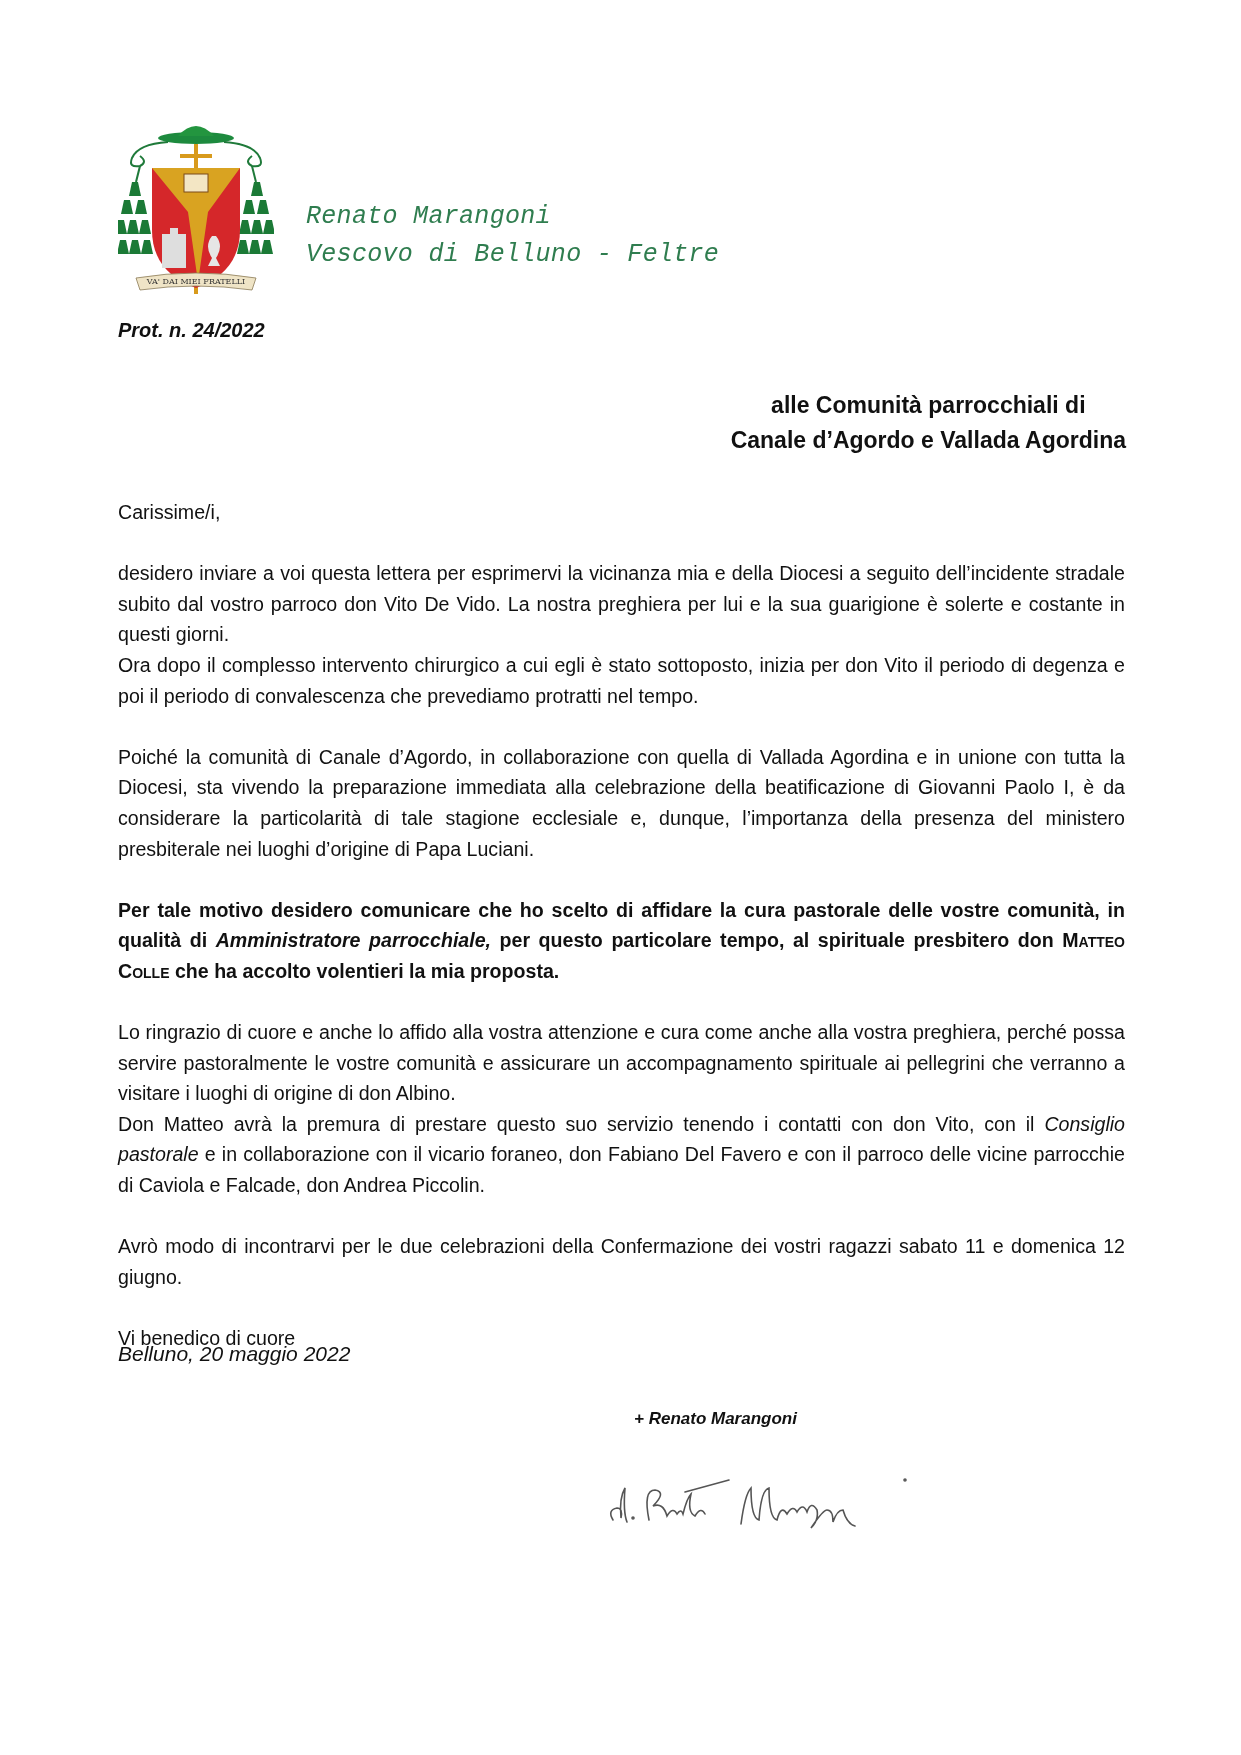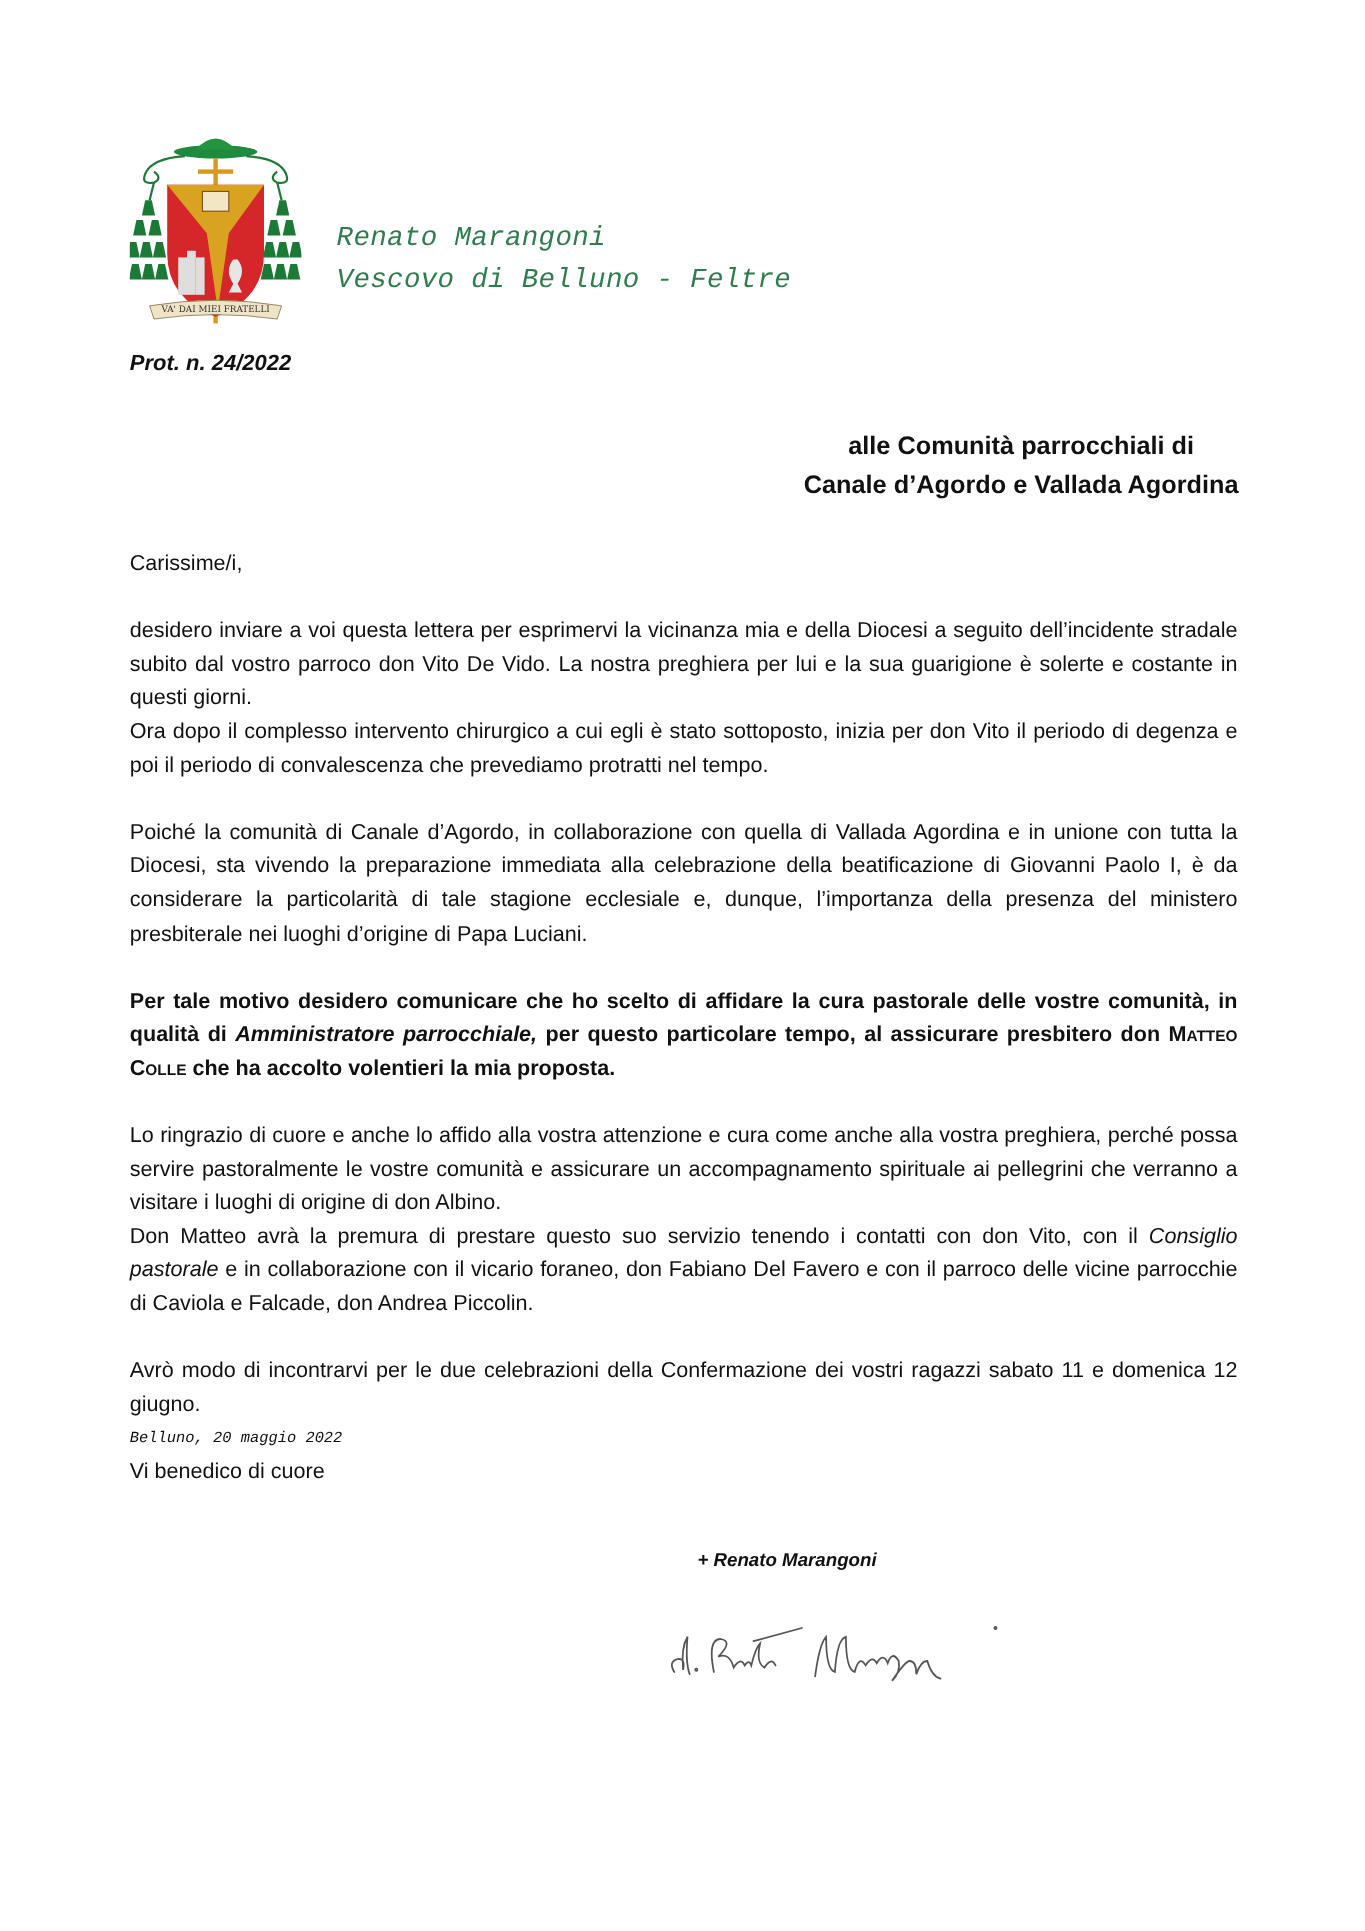--- a/index.html
+++ b/index.html
@@ -12,21 +12,21 @@
   .letterhead div { white-space: nowrap; font-family: Liberation Mono, monospace; }
   .prot { position: absolute; left: 118px; top: 319px; font-weight: bold; font-size: 20px; font-style: italic; }
   .address { position: absolute; right: 115px; top: 388px; text-align: center; font-weight: bold;
              font-size: 23px; line-height: 35px; }
   .body { position: absolute; left: 118px; top: 497px; width: 1007px; font-size: 19.6px;
           line-height: 30.6px; }
   .body p { margin: 0; text-align: justify; }
   .body p.last { text-align-last: left; }
   .gap { height: 30.6px; }
   .sc { font-variant: small-caps; }
-  .date { position: absolute; left: 118px; top: 1300px; font-style: italic; font-size: 14px; font-family: Liberation Mono, monospace; }
+  .date { position: absolute; left: 118px; top: 1342px; font-style: italic; font-size: 21px; }
   .signer { position: absolute; left: 634px; top: 1409px; font-style: italic; font-weight: bold; font-size: 17px; }
   .signature { position: absolute; left: 605px; top: 1468px; width: 320px; height: 70px; }
 </style>
 </head>
 <body>
 
 <svg class="crest" viewBox="0 0 156 182">
 
   <g>
     <ellipse cx="78" cy="16" rx="38" ry="6" fill="#1d8a3e"></ellipse>
@@ -100,21 +100,21 @@
 
 <div class="body">
   <p class="last">Carissime/i,</p>
   <div class="gap"></div>
   <p>desidero inviare a voi questa lettera per esprimervi la vicinanza mia e della Diocesi a seguito dell’incidente stradale subito dal vostro parroco don Vito De Vido. La nostra preghiera per lui e la sua guarigione è solerte e costante in questi giorni.</p>
   <p class="last">Ora dopo il complesso intervento chirurgico a cui egli è stato sottoposto, inizia per don Vito il periodo di degenza e poi il periodo di convalescenza che prevediamo protratti nel tempo.</p>
   <div class="gap"></div>
   <p class="last">Poiché la comunità di Canale d’Agordo, in collaborazione con quella di Vallada Agordina e in unione con tutta la Diocesi, sta vivendo la preparazione immediata alla celebrazione della beatificazione di Giovanni Paolo I, è da considerare la particolarità di tale stagione ecclesiale e, dunque, l’importanza della presenza del ministero presbiterale nei luoghi d’origine di Papa Luciani.</p>
   <div class="gap"></div>
   <p class="last" style="font-weight:bold;">
-    <span>Per tale motivo desidero comunicare che ho scelto di affidare la cura pastorale delle vostre comunità, in qualità di </span><i>Amministratore parrocchiale,</i><span> per questo particolare tempo, al assicurare presbitero don </span><span class="sc">Matteo Colle</span><span> che ha accolto volentieri la mia proposta.</span>
+    <span>Per tale motivo desidero comunicare che ho scelto di affidare la cura pastorale delle vostre comunità, in qualità di </span><i>Amministratore parrocchiale,</i><span> per questo particolare tempo, al spirituale presbitero don </span><span class="sc">Matteo Colle</span><span> che ha accolto volentieri la mia proposta.</span>
   </p>
   <div class="gap"></div>
   <p>Lo ringrazio di cuore e anche lo affido alla vostra attenzione e cura come anche alla vostra preghiera, perché possa servire pastoralmente le vostre comunità e assicurare un accompagnamento spirituale ai pellegrini che verranno a visitare i luoghi di origine di don Albino.</p>
   <p class="last">
     <span>Don Matteo avrà la premura di prestare questo suo servizio tenendo i contatti con don Vito, con il </span><i>Consiglio pastorale</i><span> e in collaborazione con il vicario foraneo, don Fabiano Del Favero e con il parroco delle vicine parrocchie di Caviola e Falcade, don Andrea Piccolin.</span>
   </p>
   <div class="gap"></div>
   <p class="last">Avrò modo di incontrarvi per le due celebrazioni della Confermazione dei vostri ragazzi sabato 11 e domenica 12 giugno.</p>
   <div class="gap"></div>
   <p class="last">Vi benedico di cuore</p>

